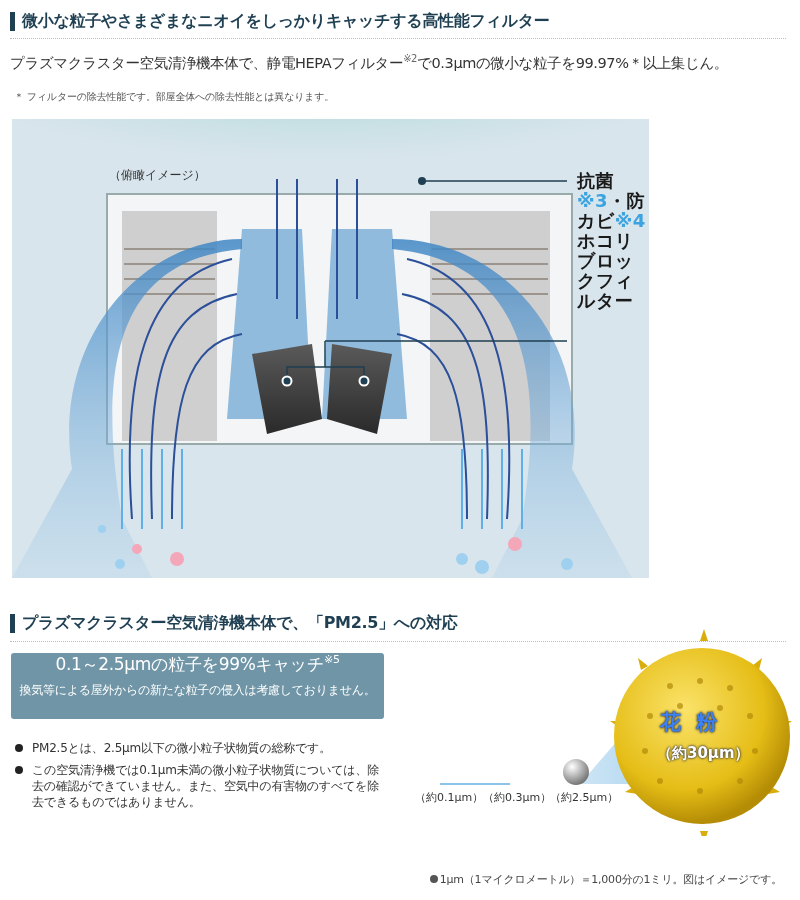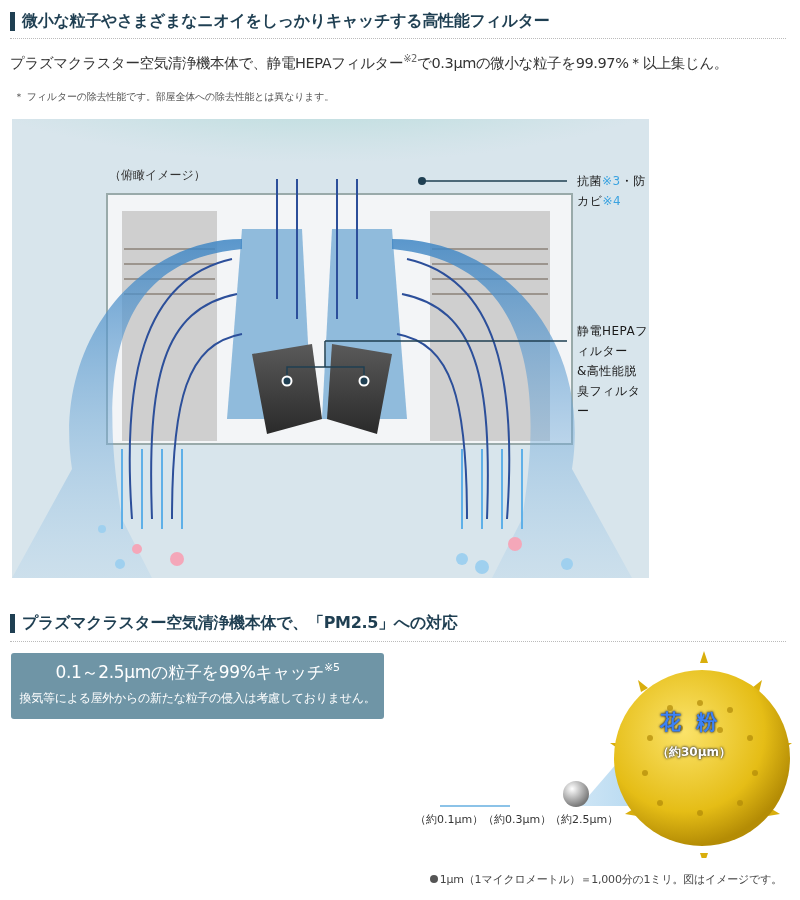--- a/index.html
+++ b/index.html
@@ -15,46 +15,46 @@
 
   #h1 { top: 11px; }
   #rule1 { top: 38px; }
   #lead { position: absolute; left: 10px; top: 53px; font-size: 14.5px; color: #333; letter-spacing: -0.4px; white-space: nowrap; }
   #lead sup { font-size: 10px; color: #666; }
   #note1 { position: absolute; left: 14px; top: 90px; font-size: 10px; color: #555; letter-spacing: -0.2px; }
 
   
   #diagram { position: absolute; left: 12px; top: 119px; width: 637px; height: 459px; background: #d8e5ec; overflow: hidden; }
   #diagram svg { position: absolute; left: 0; top: 0; }
-  .diag-label { position: absolute; font-weight: normal; color: #1a1a1a; font-size: 12px; line-height: 20px; letter-spacing: 0.5px; }
+  .diag-label { position: absolute; font-weight: bold; color: #1a1a1a; font-size: 18px; line-height: 20px; letter-spacing: 0.5px; }
   .diag-label .ref { color: #3ba3e0; }
   #caption-overhead { position: absolute; left: 97px; top: 48px; font-size: 12px; color: #333; }
   #label-top { left: 565px; top: 52px; }
   #label-hepa { left: 565px; top: 202px; }
 
   
   #h2 { top: 613px; }
   #rule2 { top: 641px; }
   #banner {
     position: absolute; left: 11px; top: 653px; width: 373px; height: 66px;
     background: #6f95a6; border-radius: 3px; color: #fff; text-align: center;
   }
-  #banner .main { font-size: 17px; margin-top: 8px; letter-spacing: -0.3px; }
+  #banner .main { font-size: 17px; letter-spacing: -0.3px; }
   #banner .main sup { font-size: 11px; }
   #banner .sub { font-size: 12px; margin-top: 6px; letter-spacing: -0.3px; }
 
   #bullets { position: absolute; left: 14px; top: 740px; width: 370px; list-style: none; }
   #bullets li { position: relative; padding-left: 18px; font-size: 12px; line-height: 16px; color: #333; margin-bottom: 6px; letter-spacing: -0.2px; }
   #bullets li::before { content: ""; position: absolute; left: 1px; top: 4px; width: 8px; height: 8px; border-radius: 50%; background: #222; }
 
-  #sizes { position: absolute; left: 400px; top: 648px; width: 400px; height: 210px; }
+  #sizes { position: absolute; left: 400px; top: 626px; width: 400px; height: 210px; }
   .size-label { position: absolute; font-size: 11px; color: #333; white-space: nowrap; }
   #pollen-title { position: absolute; left: 660px; top: 708px; font-size: 21px; color: #3b82f6; font-weight: bold; letter-spacing: 4px;
     text-shadow: 0 0 3px #333, 0 0 2px #333; }
-  #pollen-size { position: absolute; left: 657px; top: 744px; font-size: 12px; color: #fff; font-weight: bold;
+  #pollen-size { position: absolute; left: 657px; top: 744px; font-size: 15px; color: #fff; font-weight: bold;
     text-shadow: 0 0 3px #333, 0 0 2px #333; }
   #footnote { position: absolute; right: 18px; top: 872px; font-size: 11px; color: #444; letter-spacing: -0.2px; }
   #footnote .dot { display: inline-block; width: 8px; height: 8px; border-radius: 50%; background: #555; margin-right: 2px; vertical-align: 0px; }
 </style>
 </head>
 <body>
 
 <div class="section-heading" id="h1">
   <span class="bar"></span>
   <span>微小な粒子やさまざまなニオイをしっかりキャッチする高性能フィルター</span>
@@ -147,39 +147,38 @@
         <circle cx="108" cy="445" r="5" fill="#9fd0ef"></circle>
       <circle cx="450" cy="440" r="6" fill="#9fd0ef"></circle>
         <circle cx="503" cy="425" r="7" fill="#f4a7b9"></circle>
       <circle cx="470" cy="448" r="7" fill="#9fd0ef"></circle>
         <circle cx="555" cy="445" r="6" fill="#9fd0ef"></circle>
     </g>
   </svg>
   <span id="caption-overhead">（俯瞰イメージ）</span>
   <div class="diag-label" id="label-top">
     <div><span>抗菌</span><span class="ref">※3</span><span>・防カビ</span><span class="ref">※4</span></div>
-  </div>
-  <div class="diag-label" id="label-hepa">
-    <div>静電HEPAフィルター</div>
-    <div>&amp;高性能脱臭フィルター</div>
+    <div>ホコリブロックフィルター</div>
   </div>
 </div>
 
 <div class="section-heading" id="h2">
   <span class="bar"></span>
   <span>プラズマクラスター空気清浄機本体で、「PM2.5」への対応</span>
 </div>
 <div class="dotted-rule" id="rule2"></div>
 
 <div id="banner">
   <div class="main"><span>0.1～2.5μmの粒子を99%キャッチ</span><sup>※5</sup></div>
   <div class="sub">換気等による屋外からの新たな粒子の侵入は考慮しておりません。</div>
 </div>
 
 <ul id="bullets">
+  <li>PM2.5とは、2.5μm以下の微小粒子状物質の総称です。</li>
+  <li>この空気清浄機では0.1μm未満の微小粒子状物質については、除去の確認ができていません。また、空気中の有害物のすべてを除去できるものではありません。</li>
 </ul>
 
 <div id="sizes">
   <svg width="400" height="210" viewBox="0 0 400 210">
     <defs>
       <radialGradient id="pollenG" cx="40%" cy="35%" r="65%">
         <stop offset="0%" stop-color="#fbe36a"></stop>
         <stop offset="70%" stop-color="#e5bd16"></stop>
         <stop offset="100%" stop-color="#b48c05"></stop>
       </radialGradient>

